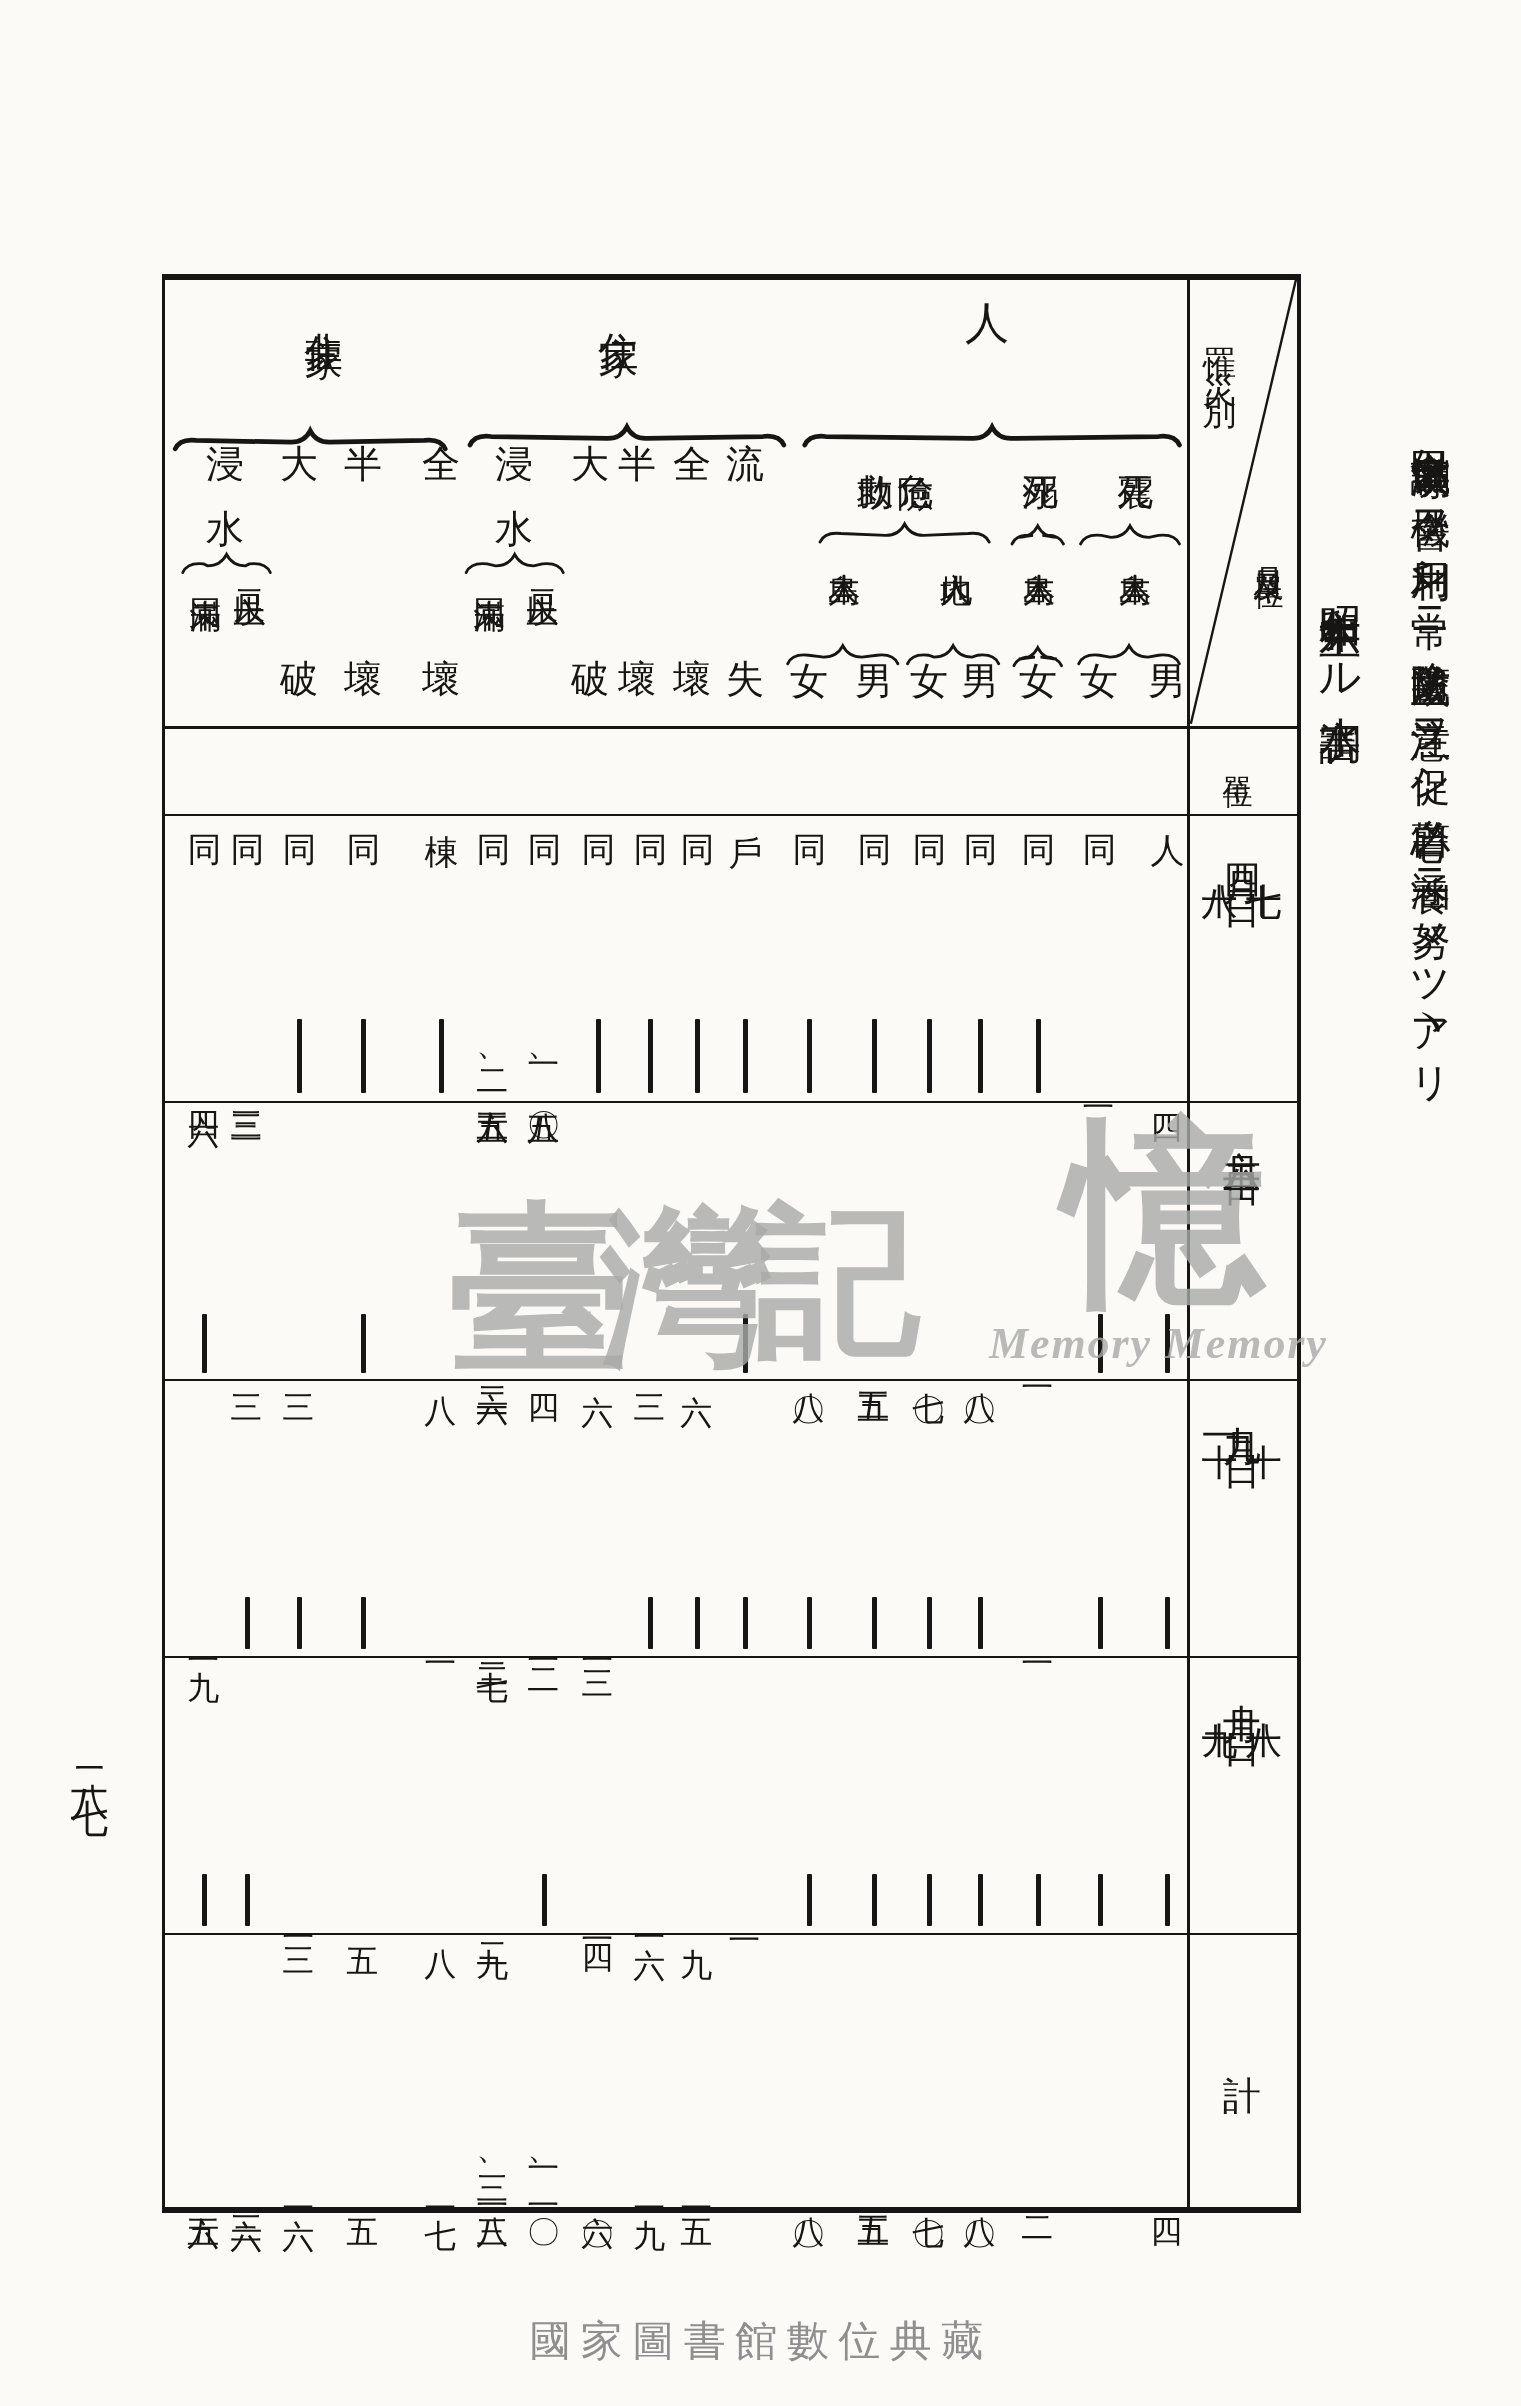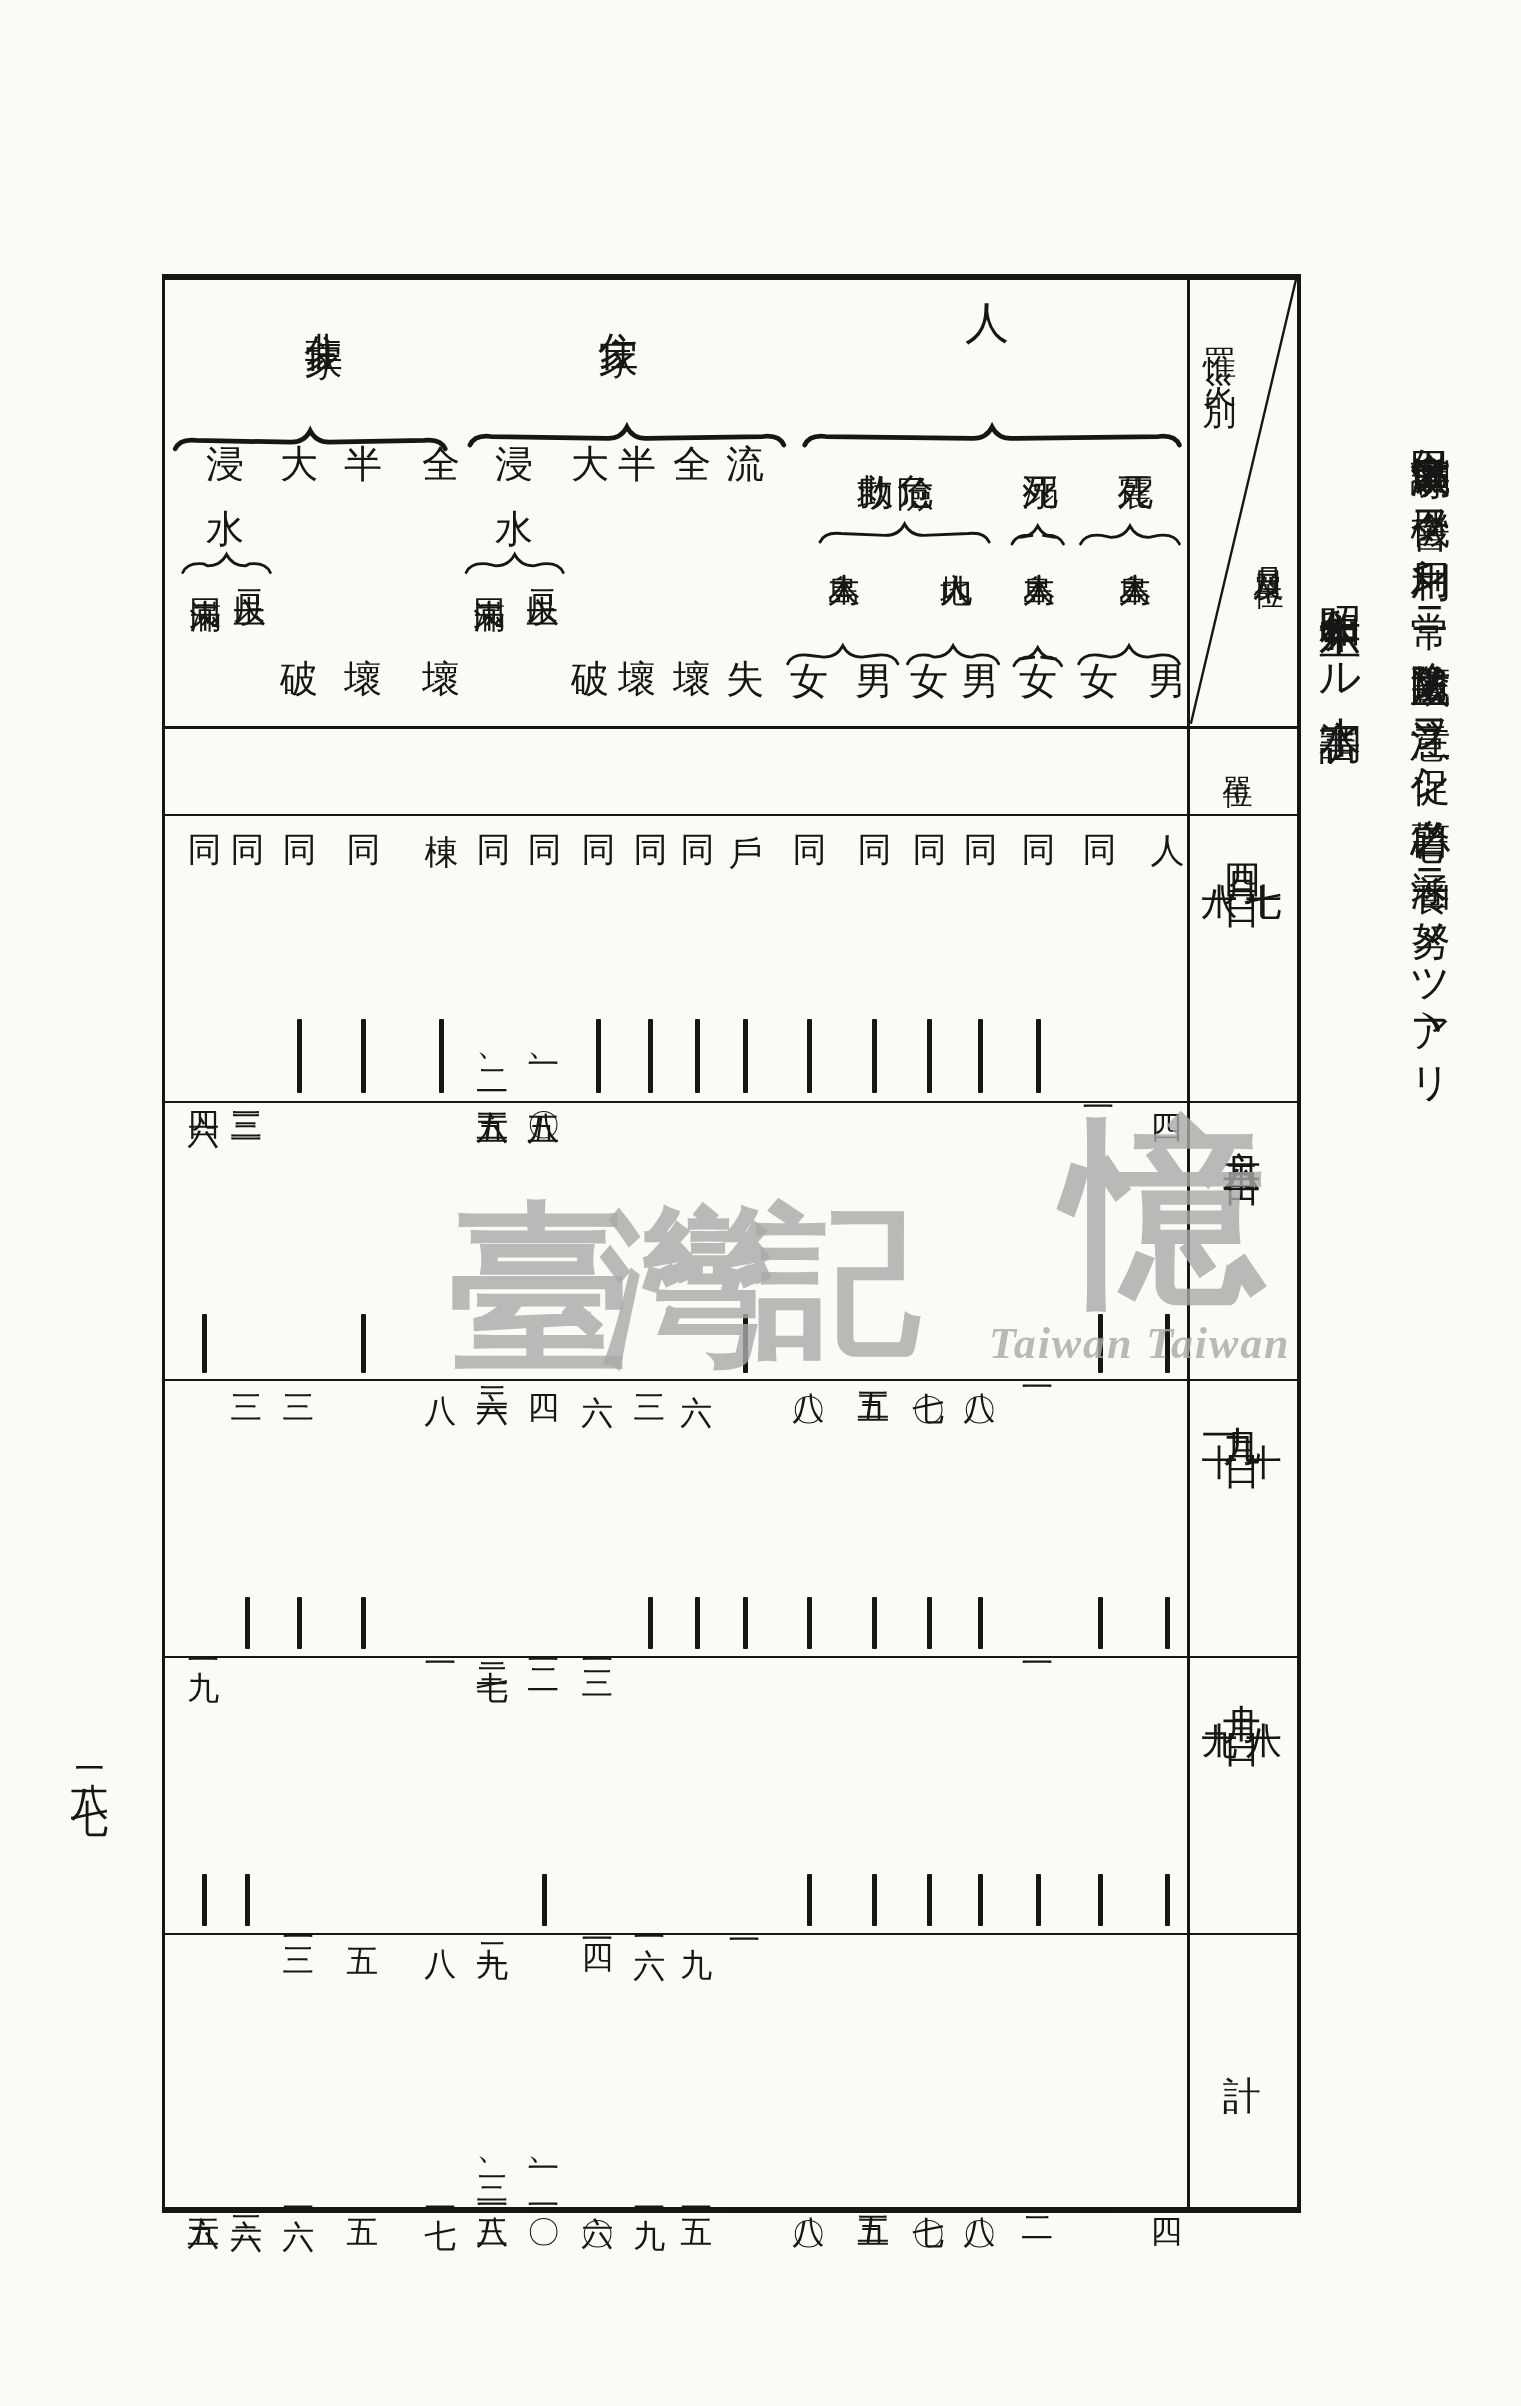--- a/index.html
+++ b/index.html
@@ -265,16 +265,17 @@
     </div>
 
   <div class="vtext margin-note" style="left:1406px;top:417px;">保甲會議演劇等ノ機會ヲ利用シ常ニ豫防警戒上ノ注意ヲ促シ自警心ノ涵養ニ努メツヽアリ</div>
   <div class="vtext doc-title" style="left:1316px;top:573px;">昭和六年中主ナル水害調</div>
   <div class="vtext pageno" style="left:68px;top:1739px;">二八七</div>
 
   <div class="wm wm-cjk" style="left:449px;top:1200px;">臺</div>
   <div class="wm wm-cjk" style="left:601px;top:1206px;font-size:169px;">灣</div>
   <div class="wm wm-cjk" style="left:756px;top:1200px;font-size:164px;">記</div>
   <div class="wm wm-cjk" style="left:1065px;top:1115px;font-size:200px;">憶</div>
-  <div class="wm wm-latin" style="left:989px;top:1318px;">Taiwan Taiwan</div>
-
+  <div class="wm wm-latin" style="left:989px;top:1318px;">Memory Memory</div>
+
+  <div class="footer">國家圖書館數位典藏</div>
 </div>
 
 
 </body></html>

